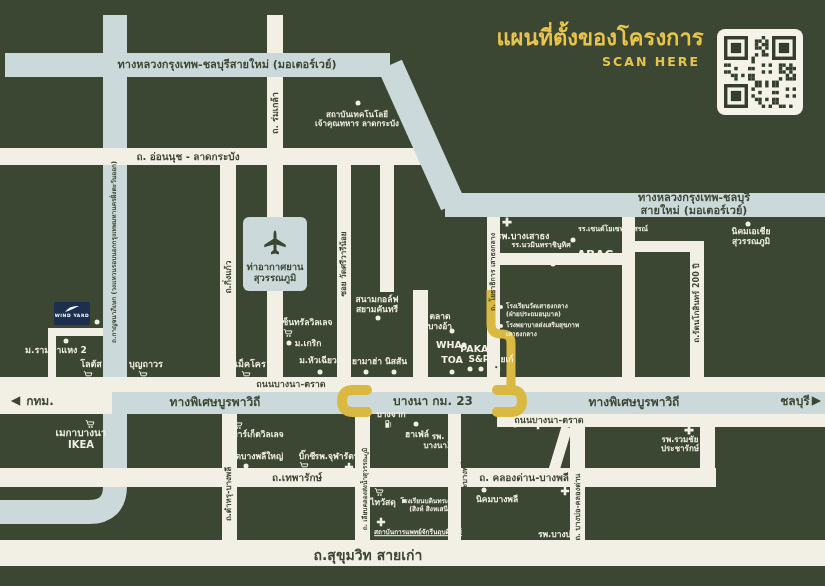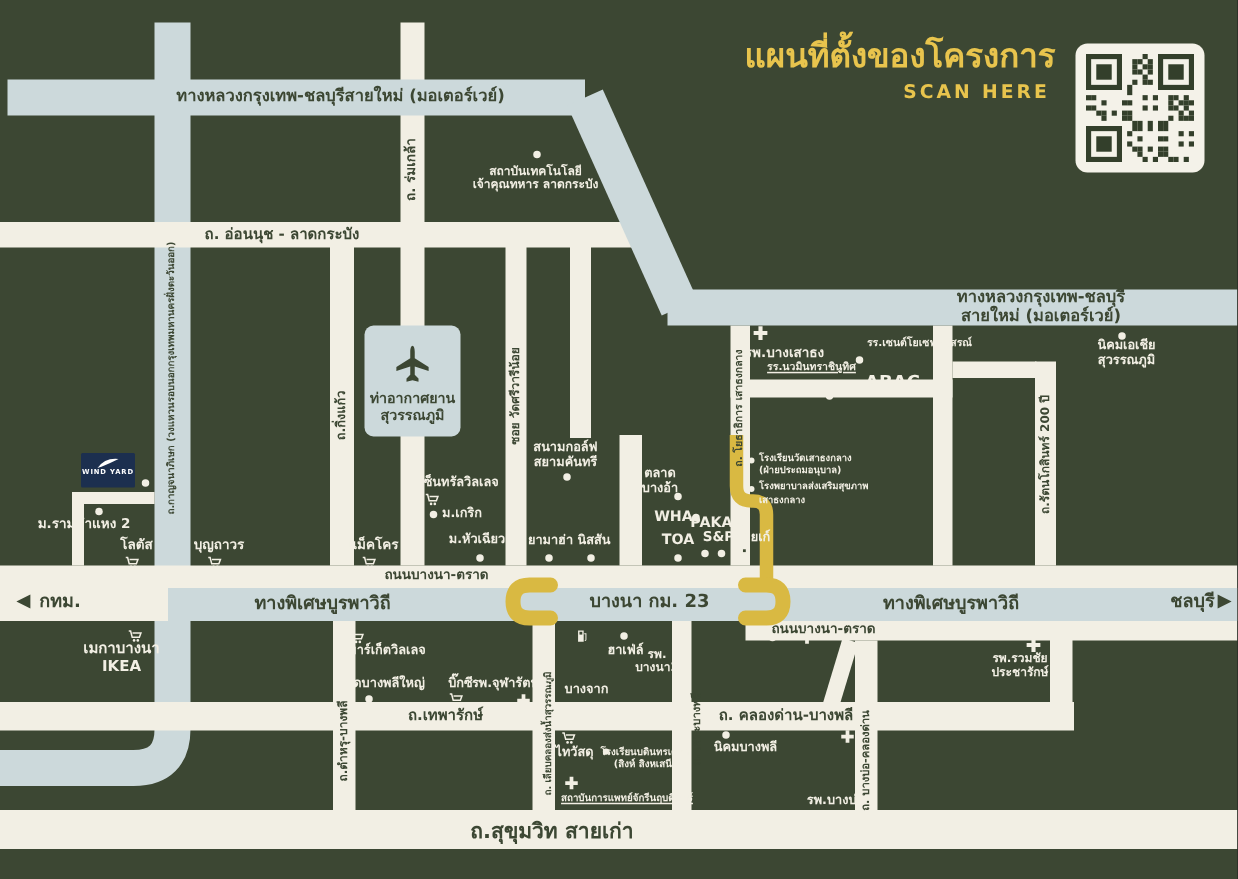--- a/index.html
+++ b/index.html
@@ -235,21 +235,21 @@
       <div class="lbl ink rot" style="left: 465px; top: 486px; font-size: 7.5px;">ถ. เคหะบางพลี</div>
       <div class="lbl ink rot" style="left: 578px; top: 507px; font-size: 7.5px;">ถ. บางบ่อ-คลองด่าน</div>
       <div class="lbl ink" style="left: 368px; top: 555px; font-size: 14px;">ถ.สุขุมวิท สายเก่า</div>
       <div class="lbl ink" style="left: 275px; top: 272px; font-size: 9.5px;">ท่าอากาศยาน
 สุวรรณภูมิ</div>
       <div class="lbl pale" style="left: 357px; top: 119px; font-size: 8px;">สถาบันเทคโนโลยี
 เจ้าคุณทหาร ลาดกระบัง</div>
       <div class="lbl pale" style="left: 751px; top: 236px; font-size: 8.5px;">นิคมเอเชียสุวรรณภูมิ</div>
       <div class="lbl pale" style="left: 523px; top: 236px; font-size: 9px;">รพ.บางเสาธง</div>
       <div class="lbl pale" style="left: 613px; top: 229px; font-size: 7px;">รร.เซนต์โยเซฟอนุสรณ์</div>
-      <div class="lbl pale" style="left: 541px; top: 245px; font-size: 7px; text-decoration: underline;">รร.นวมินทราชินูทิศ</div>
+      <div class="lbl pale" style="left: 541px; top: 245px; font-size: 7px;">รร.นวมินทราชินูทิศ</div>
       <div class="lbl pale" style="left: 553px; top: 255px; font-size: 12px; margin-left: 42px;">ABAC</div>
       <div class="lbl pale" style="left: 377px; top: 304px; font-size: 8.5px;">สนามกอล์ฟ
 สยามคันทรี</div>
       <div class="lbl pale" style="left: 306px; top: 322px; font-size: 8.5px;">เซ็นทรัลวิลเลจ</div>
       <div class="lbl pale" style="left: 308px; top: 343px; font-size: 8.5px;">ม.เกริก</div>
       <div class="lbl pale" style="left: 318px; top: 360px; font-size: 8.5px;">ม.หัวเฉียว</div>
       <div class="lbl pale" style="left: 56px; top: 350px; font-size: 9px;">ม.รามคำแหง 2</div>
       <div class="lbl pale" style="left: 91px; top: 364px; font-size: 9px;">โลตัส</div>
       <div class="lbl pale" style="left: 146px; top: 364px; font-size: 9px;">บุญถาวร</div>
       <div class="lbl pale" style="left: 249px; top: 364px; font-size: 9px;">แม็คโคร</div>
@@ -261,21 +261,21 @@
       <div class="lbl pale" style="left: 452px; top: 360px; font-size: 9.5px;">TOA</div>
       <div class="lbl pale" style="left: 478px; top: 349px; font-size: 9.5px;">PAKAA</div>
       <div class="lbl pale" style="left: 479px; top: 359px; font-size: 9px;">S&amp;P</div>
       <div class="lbl pale" style="left: 502px; top: 359px; font-size: 8.5px;">สายเก์</div>
       <div class="lbl pale" style="left: 81px; top: 439px; font-size: 10px;">เมกาบางนา
 IKEA</div>
       <div class="lbl pale" style="left: 258px; top: 434px; font-size: 8.5px;">มาร์เก็ตวิลเลจ</div>
       <div class="lbl pale" style="left: 257px; top: 456px; font-size: 8.5px;">วัดบางพลีใหญ่</div>
       <div class="lbl pale" style="left: 307px; top: 456px; font-size: 8.5px;">บิ๊กซี</div>
       <div class="lbl pale" style="left: 340px; top: 456px; font-size: 8.5px;">รพ.จุฬารัตน์3</div>
-      <div class="lbl pale" style="left: 391px; top: 460px; font-size: 8.5px;">บางจาก</div>
+      <div class="lbl pale" style="left: 391px; top: 414px; font-size: 8.5px;">บางจาก</div>
       <div class="lbl pale" style="left: 417px; top: 434px; font-size: 8.5px;">ฮาเฟ่ล์</div>
       <div class="lbl pale" style="left: 438px; top: 441px; font-size: 8px;">รพ.
 บางนา2</div>
       <div class="lbl pale" style="left: 383px; top: 502px; font-size: 8.5px;">ไทวัสดุ</div>
       <div class="lbl pale" style="left: 430px; top: 506px; font-size: 6.5px;">โรงเรียนบดินทรเดชา
 (สิงห์ สิงหเสนี)</div>
       <div class="lbl pale" style="left: 418px; top: 533px; font-size: 6.5px; text-decoration: underline;">สถาบันการแพทย์จักรีนฤบดินทร์</div>
       <div class="lbl pale" style="left: 497px; top: 499px; font-size: 8.5px;">นิคมบางพลี</div>
       <div class="lbl pale" style="left: 557px; top: 501px; font-size: 8.5px; margin-top: 33px;">รพ.บางบ่อ</div>
       <div class="lbl pale" style="left: 680px; top: 444px; font-size: 8px;">รพ.รวมชัย

